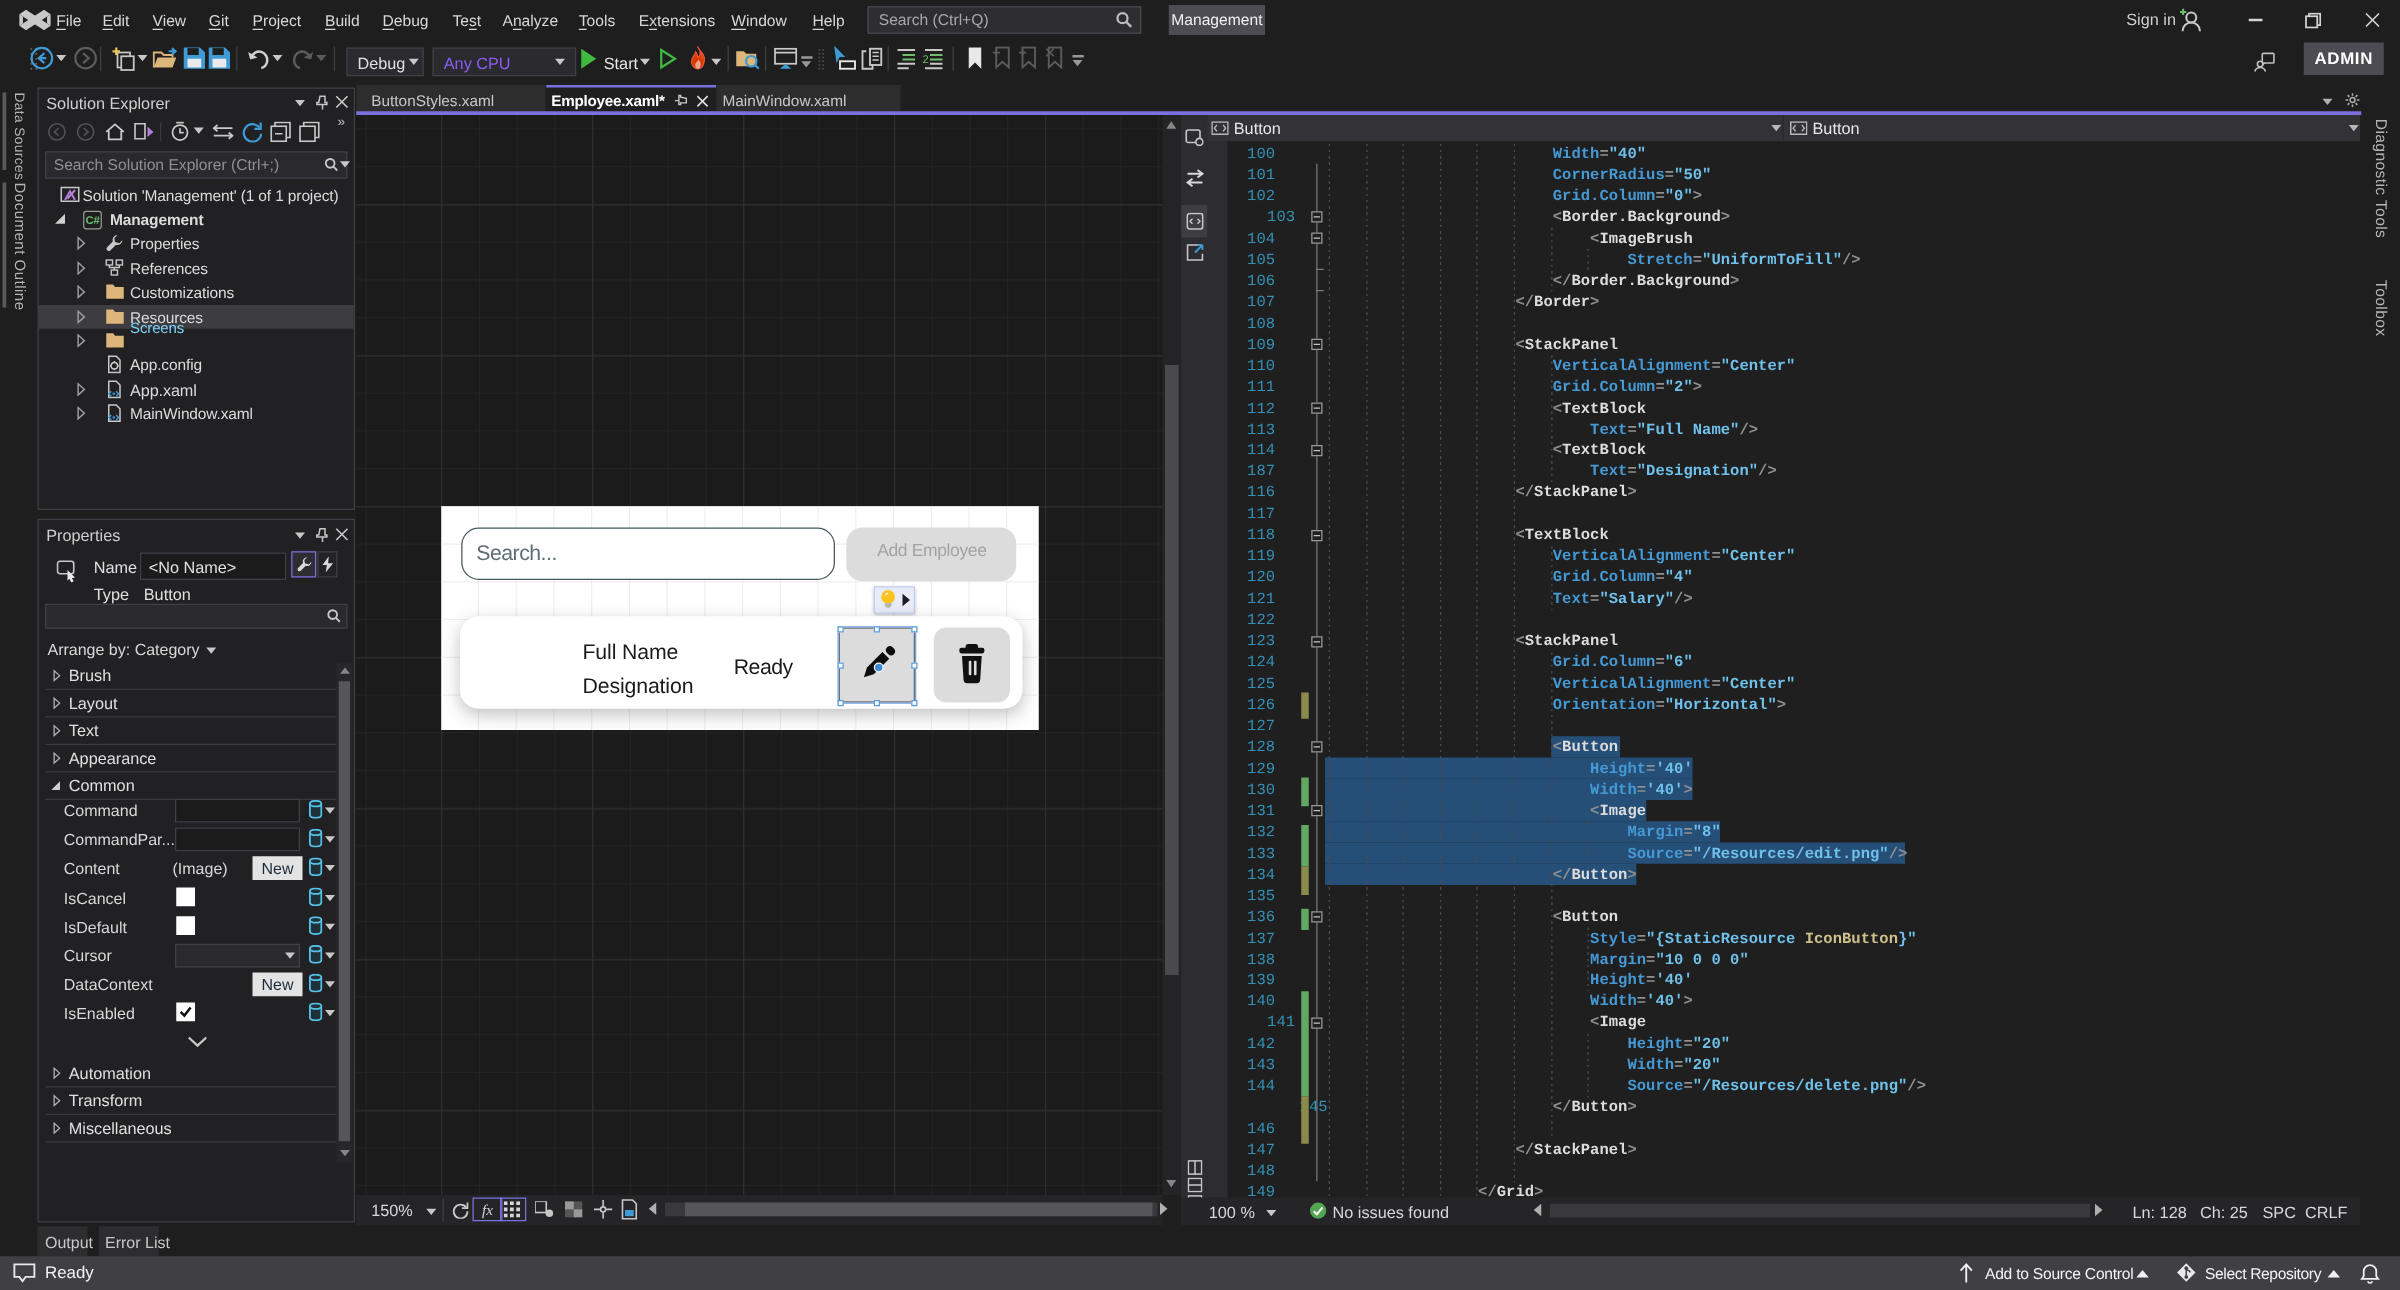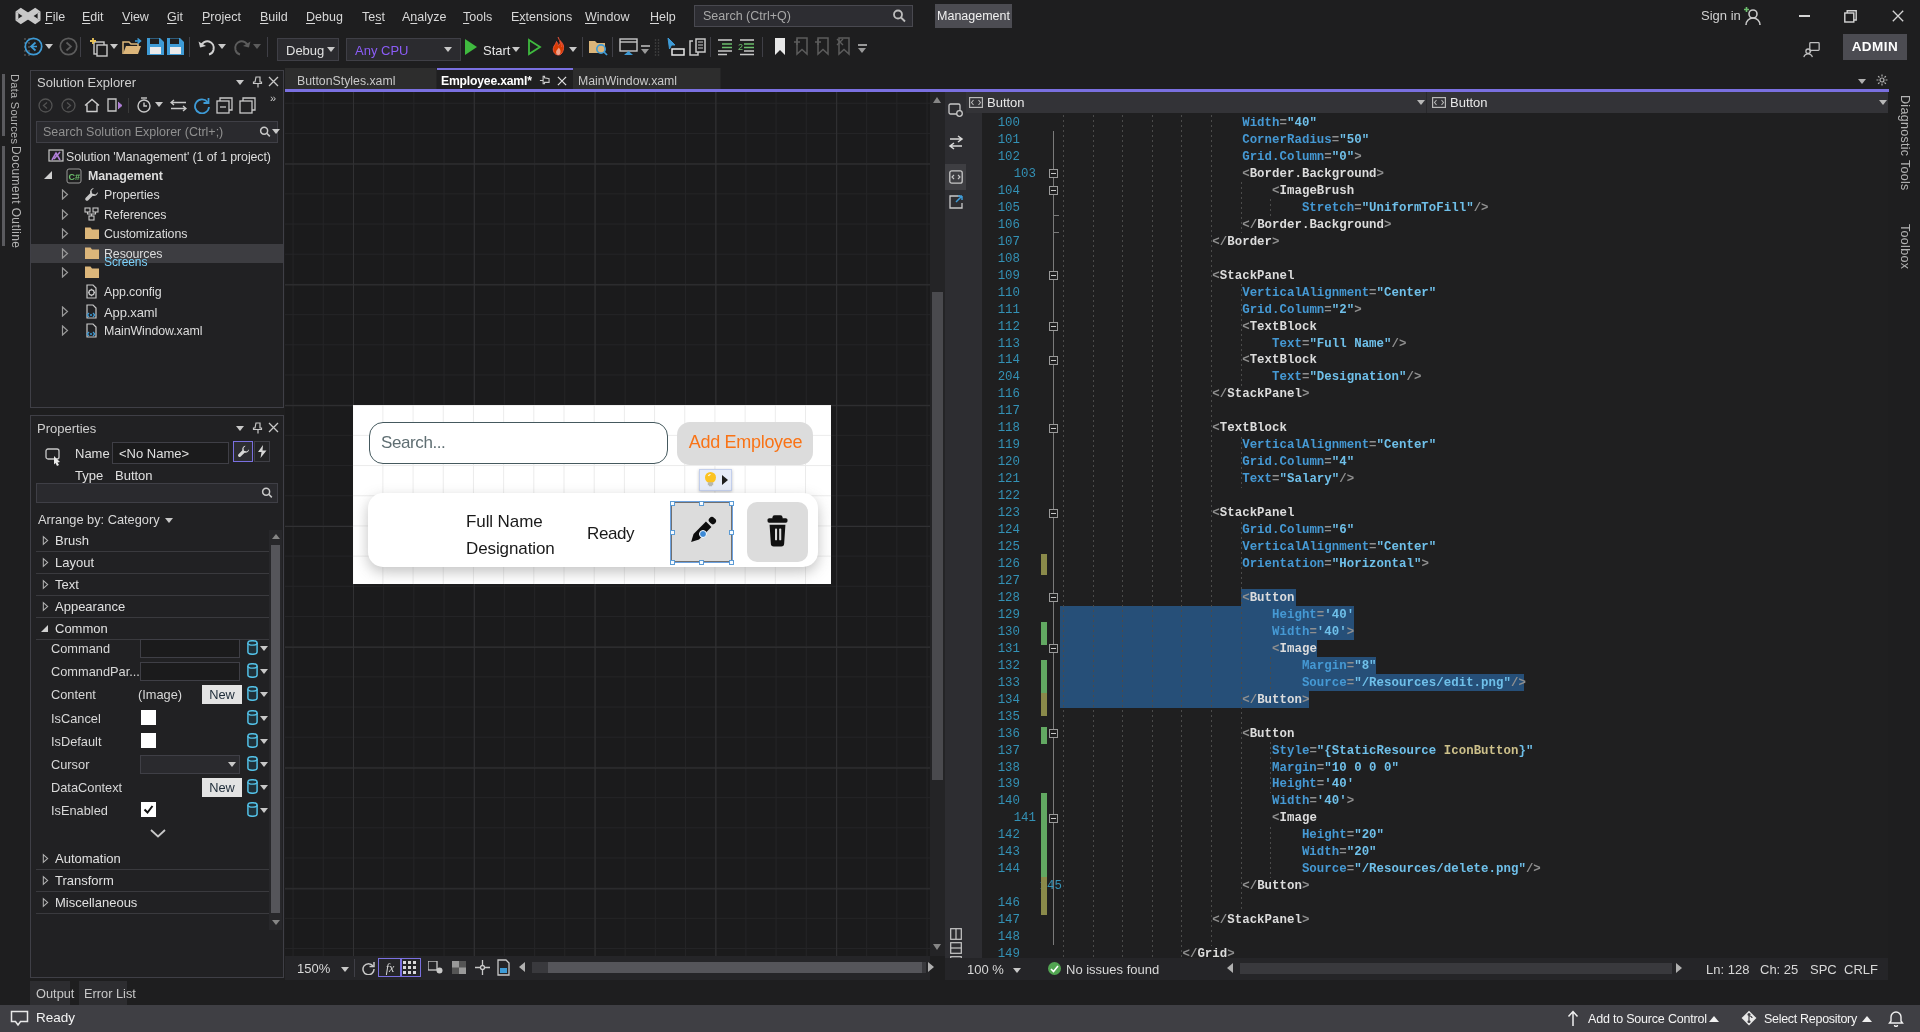--- a/index.html
+++ b/index.html
@@ -529,21 +529,21 @@
 <div class="ab" style="left:285px;top:92px;width:645px;height:864px;background-color:#1b1b1c;
 background-image:linear-gradient(to right,#313133 1px,transparent 1px),linear-gradient(to bottom,#313133 1px,transparent 1px),linear-gradient(to right,#242426 1px,transparent 1px),linear-gradient(to bottom,#242426 1px,transparent 1px);
 background-size:120.8px 120.8px,120.8px 120.8px,30.2px 30.2px,30.2px 30.2px;
 background-position:68px 0px,0px 71.6px,7.6px 0px,0px 10.8px;"></div>
 <div class="ab" style="left:353px;top:405px;width:478px;height:179px;background-color:#ffffff;
 background-image:linear-gradient(to right,#ebebeb 1px,transparent 1px),linear-gradient(to bottom,#ebebeb 1px,transparent 1px);
 background-size:30.2px 30.2px;background-position:-0.8px -0.3px;"></div>
 <div class="ab" style="left:369px;top:422px;width:299px;height:42px;background:#fff;border:1.6px solid #45595e;border-radius:14px;"></div>
 <div class="ab" style="left:381px;top:433px;color:#5f6e72;font-size:17px;letter-spacing:-0.4px;white-space:nowrap;">Search...</div>
 <div class="ab" style="left:677px;top:422px;width:136px;height:43px;background:#dcdcdc;border-radius:13px;"></div>
-<div class="ab" style="left:677px;top:432px;width:137px;text-align:center;color:#f97316;font-size:18px;letter-spacing:-0.3px;white-space:nowrap;">Add Employee</div>
+<div class="ab" style="left:677px;top:432px;width:137px;text-align:center;color:#a3a3a3;font-size:14px;letter-spacing:-0.3px;white-space:nowrap;">Add Employee</div>
 <div class="ab" style="left:699px;top:469px;width:33px;height:22px;background:#e7ecf8;border:1px solid #c3cfec;box-shadow:0 1px 3px rgba(0,0,0,0.25);"></div>
 <svg class="ab" style="left:703px;top:471px;" width="15" height="18" viewBox="0 0 15 18">
 <circle cx="7.5" cy="6.5" r="5.5" fill="#fcc321"></circle>
 <path d="M5.5 12 h4 v1.5 h-4 Z M6 14.5 h3" stroke="#b9b9af" stroke-width="1.4" fill="#d8d8cc"></path>
 <path d="M5.5 5 a2.5 2.5 0 0 1 2 -1.5" stroke="#fff" stroke-width="1.2" fill="none"></path>
   </svg>
 <div class="ab" style="left:722px;top:475px;width:0;height:0;border-top:5px solid transparent;border-bottom:5px solid transparent;border-left:6px solid #1e1e1e;"></div>
 <div class="ab" style="left:368px;top:493px;width:450px;height:74px;background:#fff;border-radius:15px;box-shadow:0 5px 14px rgba(120,120,120,0.45);"></div>
 <div class="ab" style="left:466px;top:508px;color:#1a1a1a;font-size:17px;line-height:27px;letter-spacing:-0.1px;white-space:nowrap;">Full Name<br>Designation</div>
 <div class="ab" style="left:587px;top:524px;color:#1a1a1a;font-size:17px;letter-spacing:-0.4px;">Ready</div>
@@ -710,21 +710,21 @@
 <div class="lnum" style="left:990px;top:285.6px;">110</div>
 <div class="codeline" style="left:1063.0px;top:285.6px;">&nbsp;&nbsp;&nbsp;&nbsp;&nbsp;&nbsp;&nbsp;&nbsp;&nbsp;&nbsp;&nbsp;&nbsp;&nbsp;&nbsp;&nbsp;&nbsp;&nbsp;&nbsp;&nbsp;&nbsp;&nbsp;&nbsp;&nbsp;&nbsp;<span class="a">VerticalAlignment</span><span class="d">=</span><span class="v">"Center"</span></div>
 <div class="lnum" style="left:990px;top:302.6px;">111</div>
 <div class="codeline" style="left:1063.0px;top:302.6px;">&nbsp;&nbsp;&nbsp;&nbsp;&nbsp;&nbsp;&nbsp;&nbsp;&nbsp;&nbsp;&nbsp;&nbsp;&nbsp;&nbsp;&nbsp;&nbsp;&nbsp;&nbsp;&nbsp;&nbsp;&nbsp;&nbsp;&nbsp;&nbsp;<span class="a">Grid.Column</span><span class="d">=</span><span class="v">"2"</span><span class="d">&gt;</span></div>
 <div class="lnum" style="left:990px;top:319.5px;">112</div>
 <div class="codeline" style="left:1063.0px;top:319.5px;">&nbsp;&nbsp;&nbsp;&nbsp;&nbsp;&nbsp;&nbsp;&nbsp;&nbsp;&nbsp;&nbsp;&nbsp;&nbsp;&nbsp;&nbsp;&nbsp;&nbsp;&nbsp;&nbsp;&nbsp;&nbsp;&nbsp;&nbsp;&nbsp;<span class="d">&lt;</span><span class="e">TextBlock</span></div>
 <div class="lnum" style="left:990px;top:336.5px;">113</div>
 <div class="codeline" style="left:1063.0px;top:336.5px;">&nbsp;&nbsp;&nbsp;&nbsp;&nbsp;&nbsp;&nbsp;&nbsp;&nbsp;&nbsp;&nbsp;&nbsp;&nbsp;&nbsp;&nbsp;&nbsp;&nbsp;&nbsp;&nbsp;&nbsp;&nbsp;&nbsp;&nbsp;&nbsp;&nbsp;&nbsp;&nbsp;&nbsp;<span class="a">Text</span><span class="d">=</span><span class="v">"Full Name"</span><span class="d">/&gt;</span></div>
 <div class="lnum" style="left:990px;top:353.4px;">114</div>
 <div class="codeline" style="left:1063.0px;top:353.4px;">&nbsp;&nbsp;&nbsp;&nbsp;&nbsp;&nbsp;&nbsp;&nbsp;&nbsp;&nbsp;&nbsp;&nbsp;&nbsp;&nbsp;&nbsp;&nbsp;&nbsp;&nbsp;&nbsp;&nbsp;&nbsp;&nbsp;&nbsp;&nbsp;<span class="d">&lt;</span><span class="e">TextBlock</span></div>
-<div class="lnum" style="left:990px;top:370.4px;">204</div>
+<div class="lnum" style="left:990px;top:370.4px;">187</div>
 <div class="codeline" style="left:1063.0px;top:370.4px;">&nbsp;&nbsp;&nbsp;&nbsp;&nbsp;&nbsp;&nbsp;&nbsp;&nbsp;&nbsp;&nbsp;&nbsp;&nbsp;&nbsp;&nbsp;&nbsp;&nbsp;&nbsp;&nbsp;&nbsp;&nbsp;&nbsp;&nbsp;&nbsp;&nbsp;&nbsp;&nbsp;&nbsp;<span class="a">Text</span><span class="d">=</span><span class="v">"Designation"</span><span class="d">/&gt;</span></div>
 <div class="lnum" style="left:990px;top:387.4px;">116</div>
 <div class="codeline" style="left:1063.0px;top:387.4px;">&nbsp;&nbsp;&nbsp;&nbsp;&nbsp;&nbsp;&nbsp;&nbsp;&nbsp;&nbsp;&nbsp;&nbsp;&nbsp;&nbsp;&nbsp;&nbsp;&nbsp;&nbsp;&nbsp;&nbsp;<span class="d">&lt;/</span><span class="e">StackPanel</span><span class="d">&gt;</span></div>
 <div class="lnum" style="left:990px;top:404.3px;">117</div>
 <div class="lnum" style="left:990px;top:421.3px;">118</div>
 <div class="codeline" style="left:1063.0px;top:421.3px;">&nbsp;&nbsp;&nbsp;&nbsp;&nbsp;&nbsp;&nbsp;&nbsp;&nbsp;&nbsp;&nbsp;&nbsp;&nbsp;&nbsp;&nbsp;&nbsp;&nbsp;&nbsp;&nbsp;&nbsp;<span class="d">&lt;</span><span class="e">TextBlock</span></div>
 <div class="lnum" style="left:990px;top:438.2px;">119</div>
 <div class="codeline" style="left:1063.0px;top:438.2px;">&nbsp;&nbsp;&nbsp;&nbsp;&nbsp;&nbsp;&nbsp;&nbsp;&nbsp;&nbsp;&nbsp;&nbsp;&nbsp;&nbsp;&nbsp;&nbsp;&nbsp;&nbsp;&nbsp;&nbsp;&nbsp;&nbsp;&nbsp;&nbsp;<span class="a">VerticalAlignment</span><span class="d">=</span><span class="v">"Center"</span></div>
 <div class="lnum" style="left:990px;top:455.2px;">120</div>
 <div class="codeline" style="left:1063.0px;top:455.2px;">&nbsp;&nbsp;&nbsp;&nbsp;&nbsp;&nbsp;&nbsp;&nbsp;&nbsp;&nbsp;&nbsp;&nbsp;&nbsp;&nbsp;&nbsp;&nbsp;&nbsp;&nbsp;&nbsp;&nbsp;&nbsp;&nbsp;&nbsp;&nbsp;<span class="a">Grid.Column</span><span class="d">=</span><span class="v">"4"</span></div>

